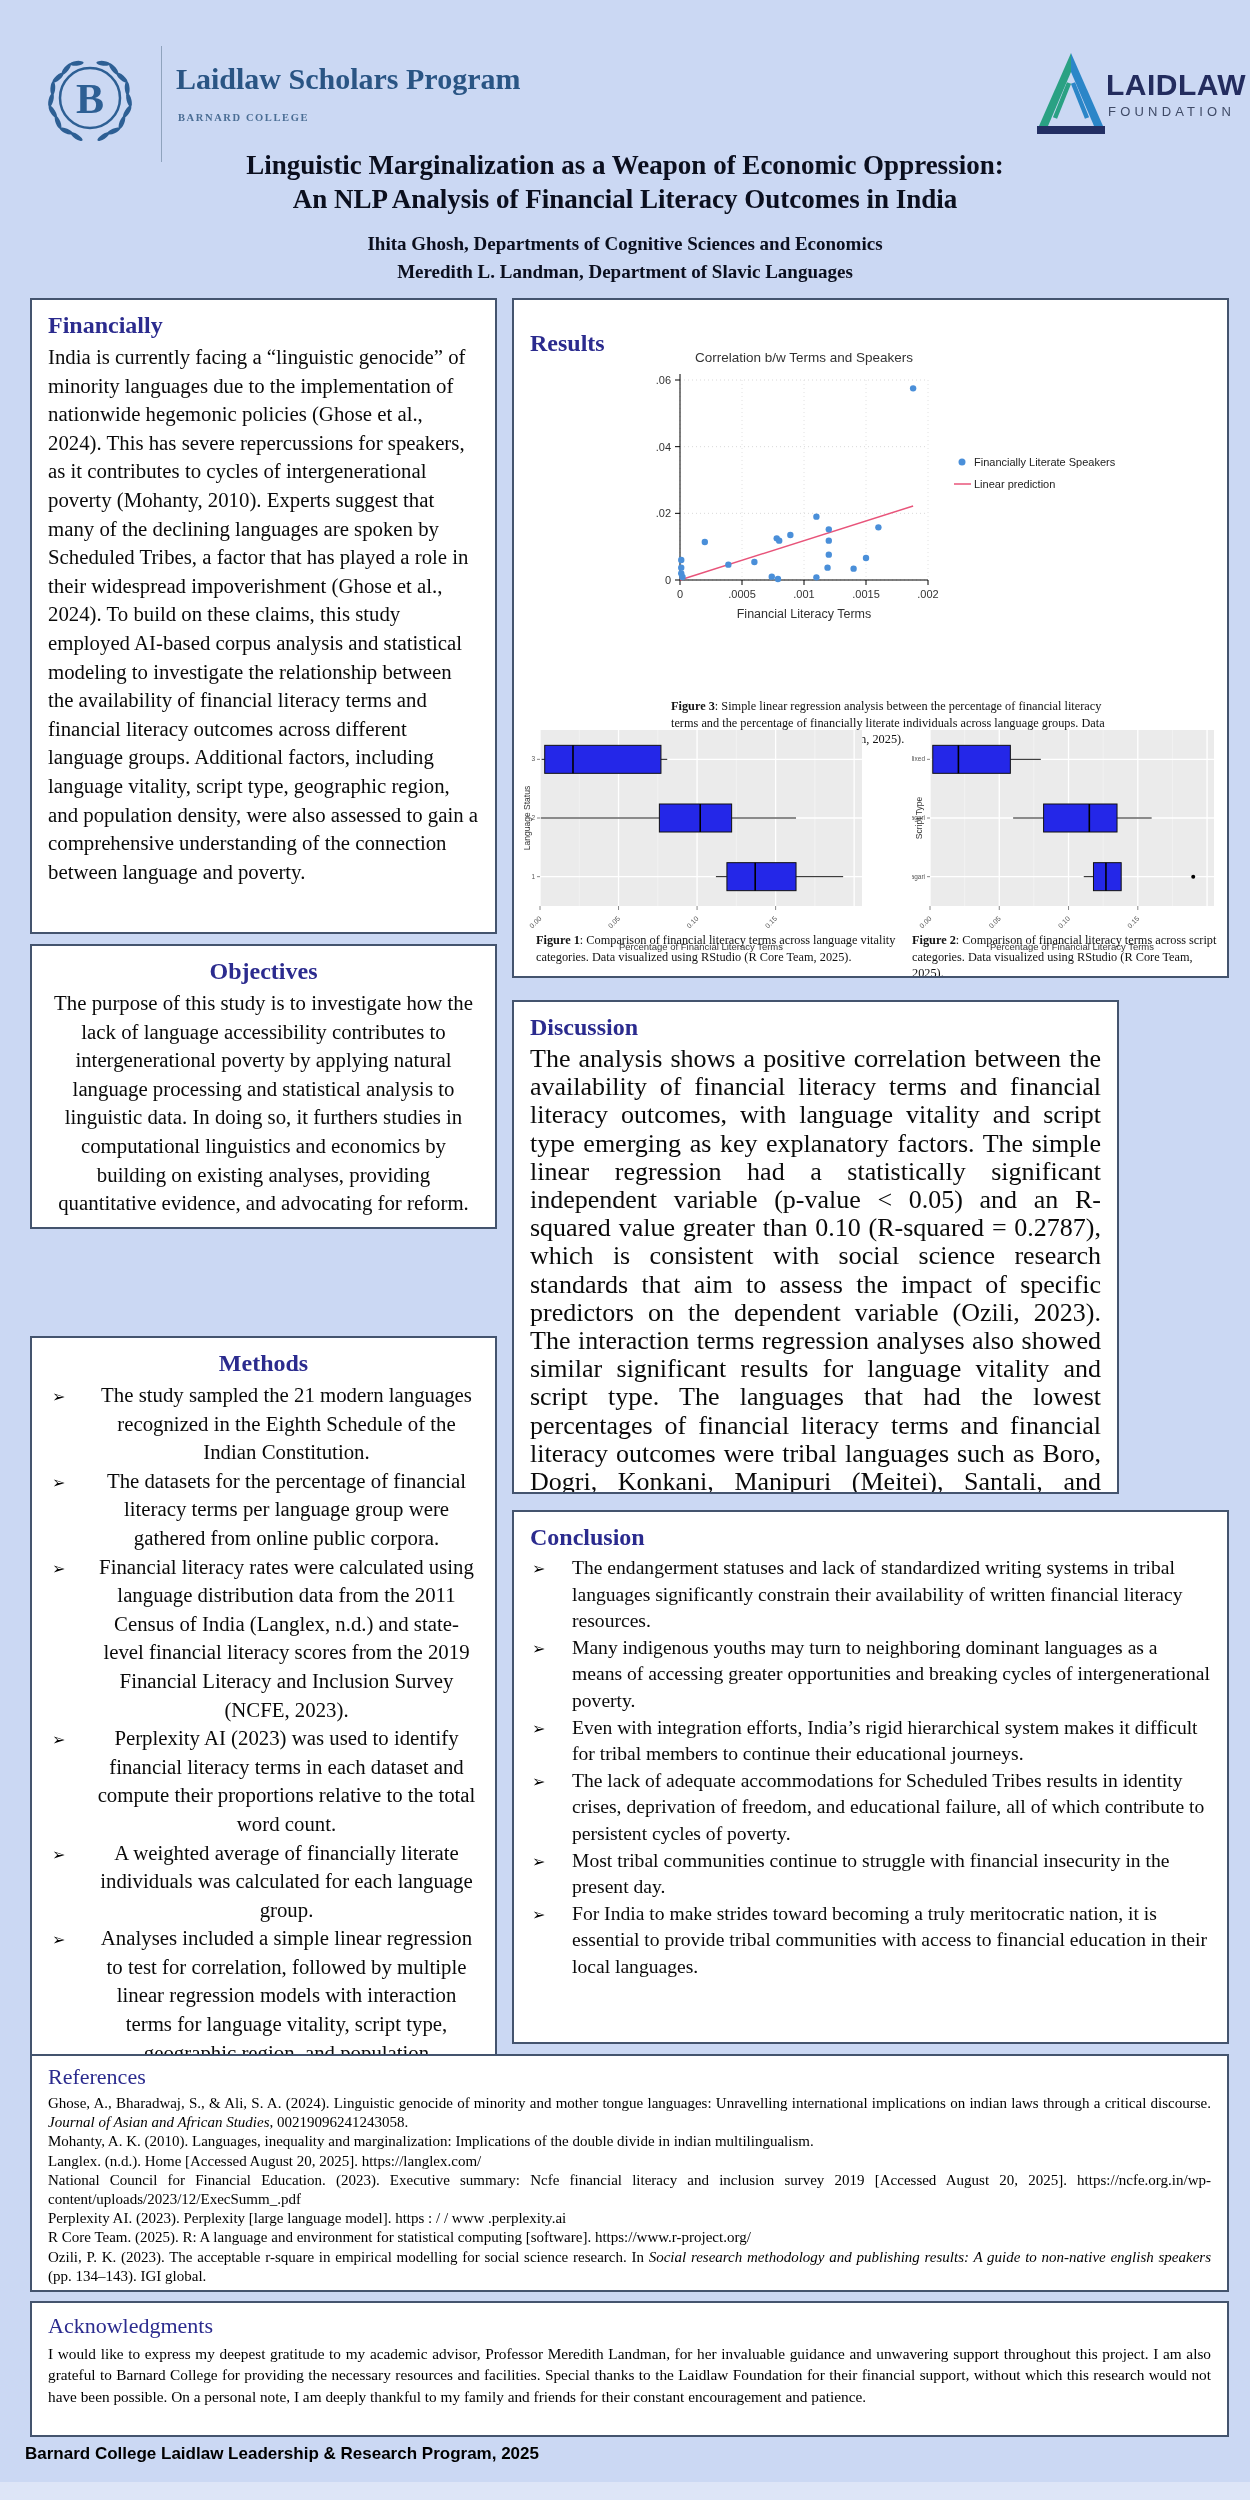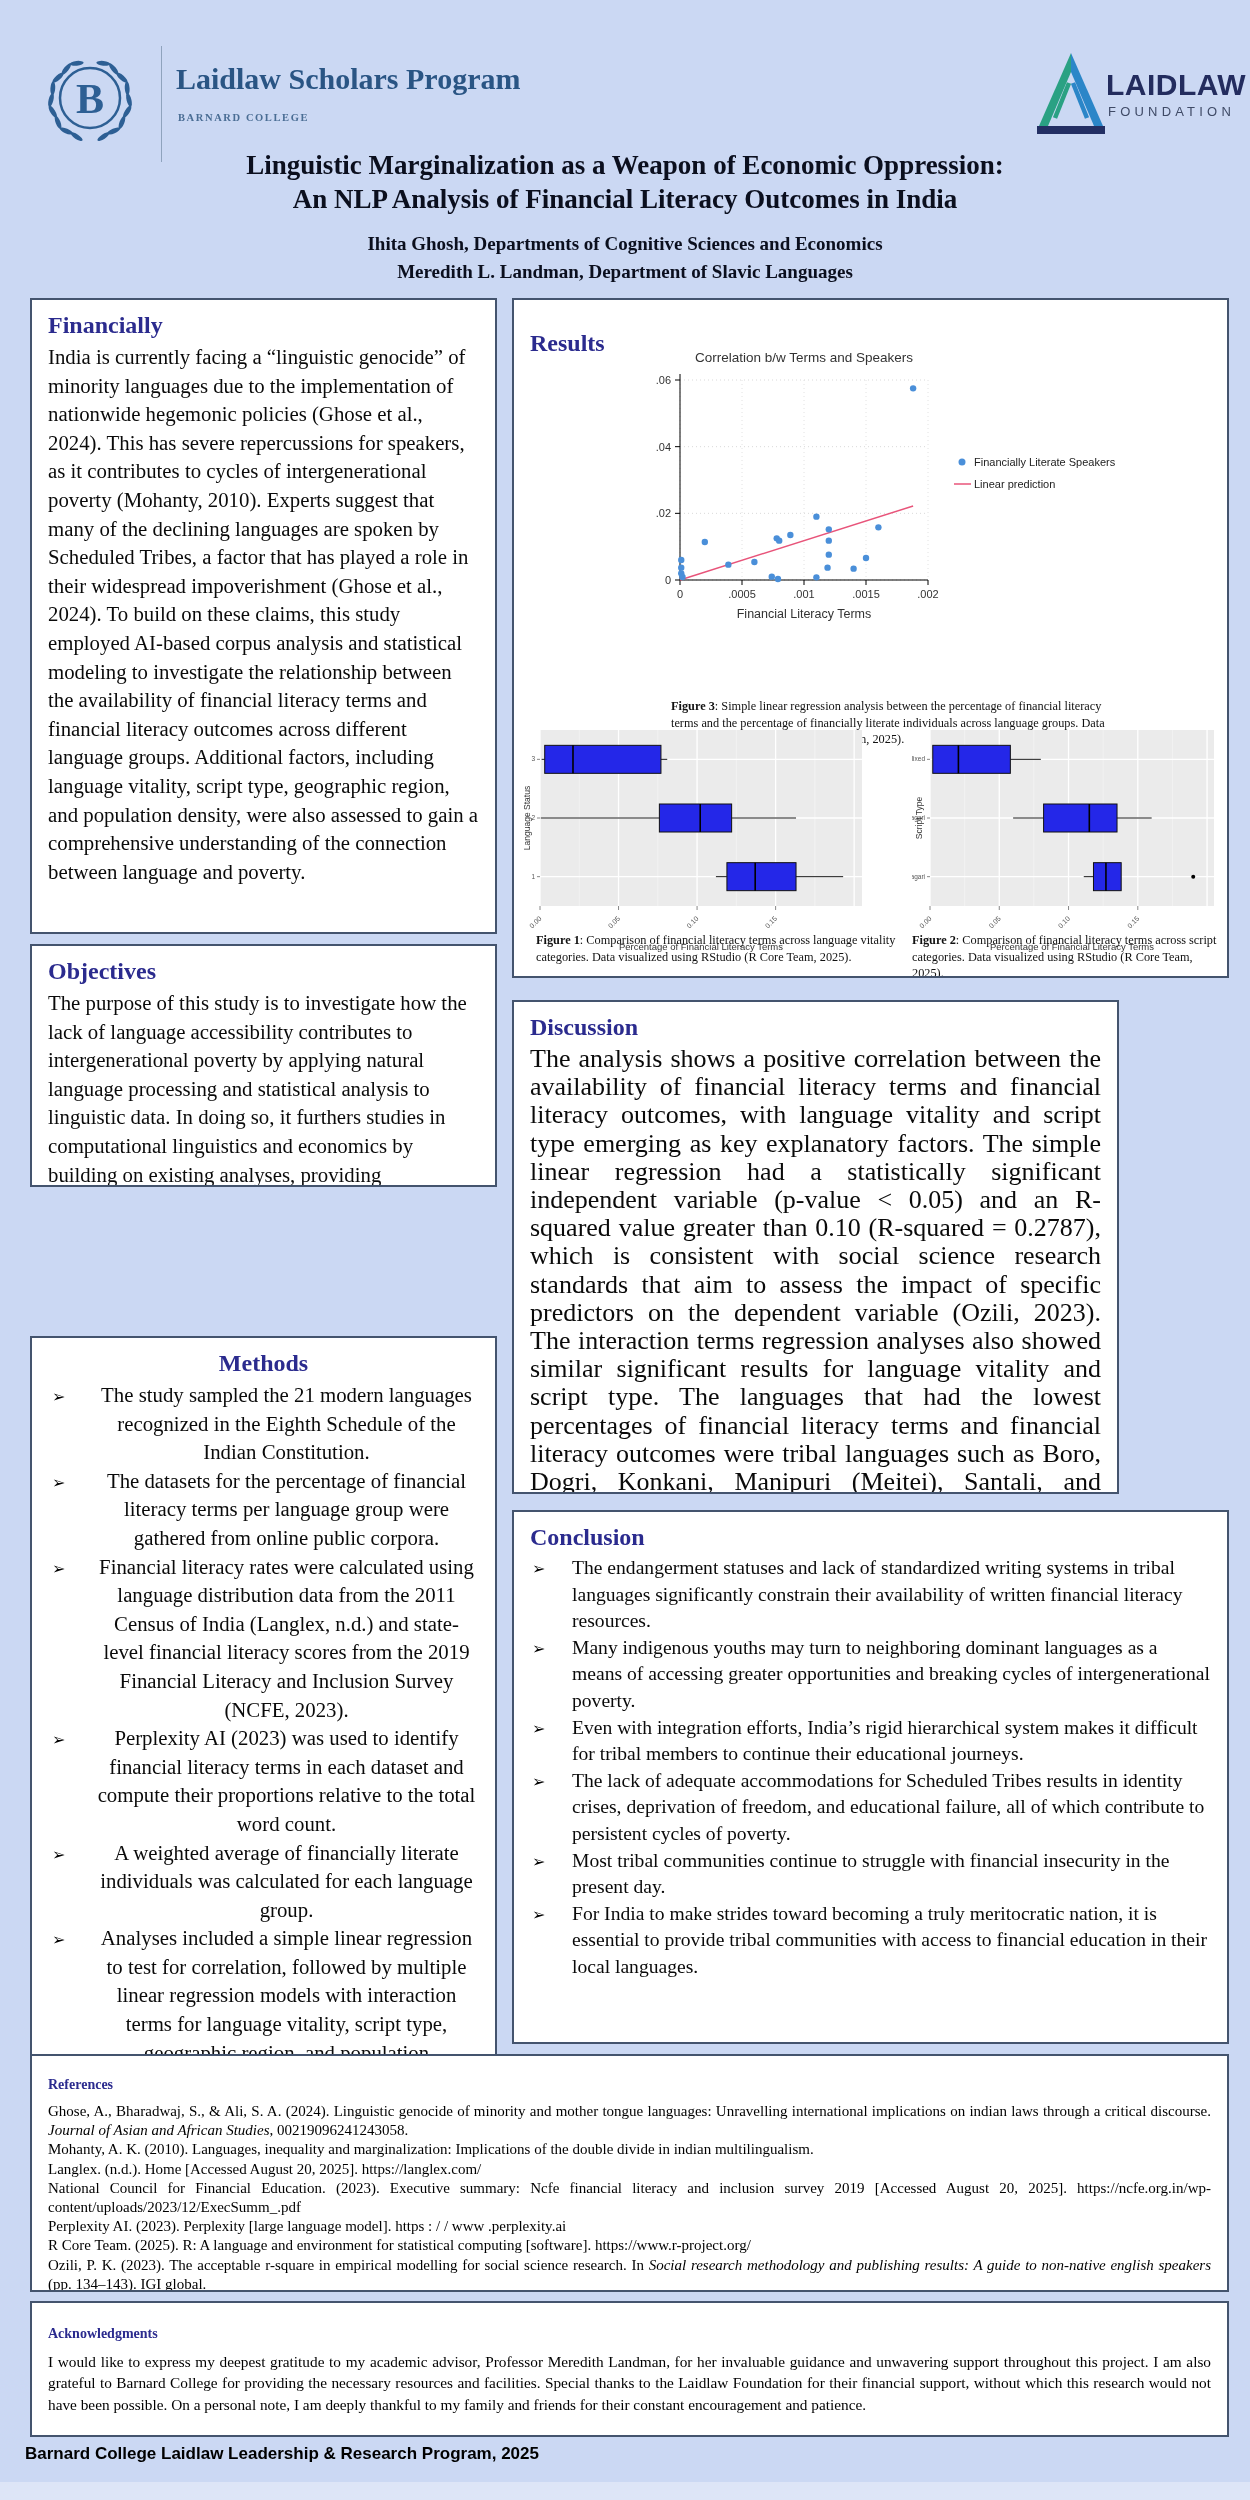--- a/index.html
+++ b/index.html
@@ -1,20 +1,20 @@
 <!DOCTYPE html>
 <html><head>
 <meta charset="utf-8">
 <style>
   html,body{margin:0;padding:0;}
   body{width:1250px;height:2500px;background:#cbd8f3;font-family:"Liberation Serif",serif;}
   .poster{position:relative;width:1250px;height:2500px;overflow:hidden;background:#cbd8f3;}
   .box{position:absolute;background:#ffffff;border:2px solid #44546e;box-sizing:border-box;padding:10px 16px;overflow:hidden;}
   .h{color:#2b2b8e;font-weight:bold;font-size:24px;line-height:30px;margin:0 0 3px 0;}
-  .h-sm{color:#2b2b8e;font-weight:bold;font-size:14px;line-height:26px;margin:8px 0 4px 0;}
+  .h-sm{color:#2b2b8e;font-weight:normal;font-size:22px;line-height:26px;margin:0 0 4px 0;}
   .bodytxt{font-size:20.8px;line-height:28.6px;color:#0a0a0a;}
   .disc{font-size:26px;line-height:28.2px;color:#0a0a0a;text-align:justify;}
   ul.blist{list-style:none;margin:0;padding:0;}
   ul.blist li{position:relative;padding-left:46px;font-size:20.8px;line-height:28.6px;color:#0a0a0a;}
   ul.blist.concl li{padding-left:42px;font-size:19.6px;line-height:26.6px;}
   ul.blist .blt{position:absolute;left:4px;top:2px;font-size:16px;color:#000;}
   ul.blist.concl .blt{left:2px;top:1px;}
   .figcap{position:absolute;font-size:12.3px;line-height:16.5px;color:#111;}
   .figcap b{font-weight:bold;}
   .refs{font-size:15px;line-height:19.2px;color:#000;text-align:justify;}
@@ -92,21 +92,21 @@
   <div class="authors">
     <div class="author-line">Ihita Ghosh, Departments of Cognitive Sciences and Economics</div>
     <div class="author-line">Meredith L. Landman, Department of Slavic Languages</div>
   </div>
 
   <div class="box" style="left:30px;top:298px;width:467px;height:636px;">
     <div class="h">Financially</div>
     <div class="bodytxt">India is currently facing a “linguistic genocide” of minority languages due to the implementation of nationwide hegemonic policies (Ghose et al., 2024). This has severe repercussions for speakers, as it contributes to cycles of intergenerational poverty (Mohanty, 2010). Experts suggest that many of the declining languages are spoken by Scheduled Tribes, a factor that has played a role in their widespread impoverishment (Ghose et al., 2024). To build on these claims, this study employed AI-based corpus analysis and statistical modeling to investigate the relationship between the availability of financial literacy terms and financial literacy outcomes across different language groups. Additional factors, including language vitality, script type, geographic region, and population density, were also assessed to gain a comprehensive understanding of the connection between language and poverty.</div>
   </div>
 
-  <div class="box" style="left:30px;top:944px;width:467px;height:243px;">
+  <div class="box" style="left:30px;top:944px;width:467px;height:285px;text-align:center;">
     <div class="h">Objectives</div>
     <div class="bodytxt">The purpose of this study is to investigate how the lack of language accessibility contributes to intergenerational poverty by applying natural language processing and statistical analysis to linguistic data. In doing so, it furthers studies in computational linguistics and economics by building on existing analyses, providing quantitative evidence, and advocating for reform.</div>
   </div>
 
   <div class="box" style="left:30px;top:1336px;width:467px;height:781px;text-align:center;">
     <div class="h">Methods</div>
     <ul class="blist" id="methods-list">
         <li><span class="blt">➢</span><span>The study sampled the 21 modern languages recognized in the Eighth Schedule of the Indian Constitution.</span></li>
         <li><span class="blt">➢</span><span>The datasets for the percentage of financial literacy terms per language group were gathered from online public corpora.</span></li>
         <li><span class="blt">➢</span><span>Financial literacy rates were calculated using language distribution data from the 2011 Census of India (Langlex, n.d.) and state-level financial literacy scores from the 2019 Financial Literacy and Inclusion Survey (NCFE, 2023).</span></li>

